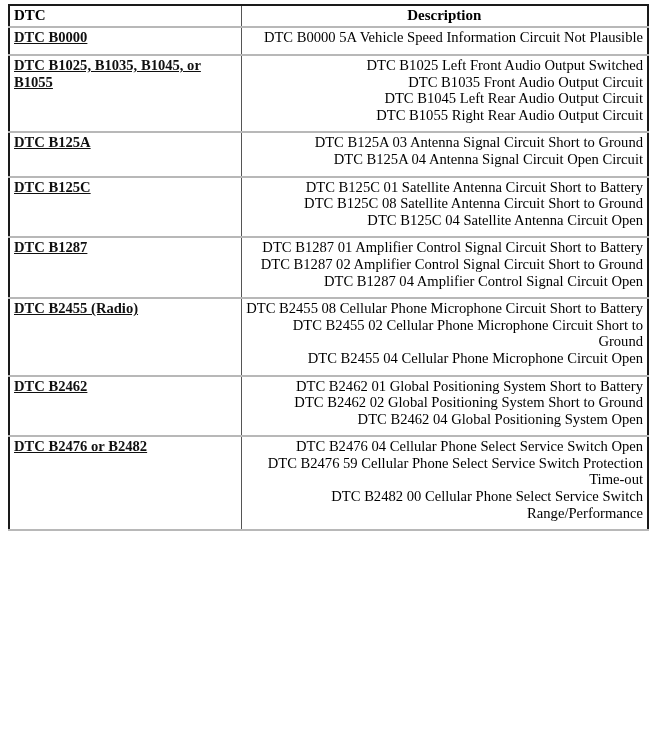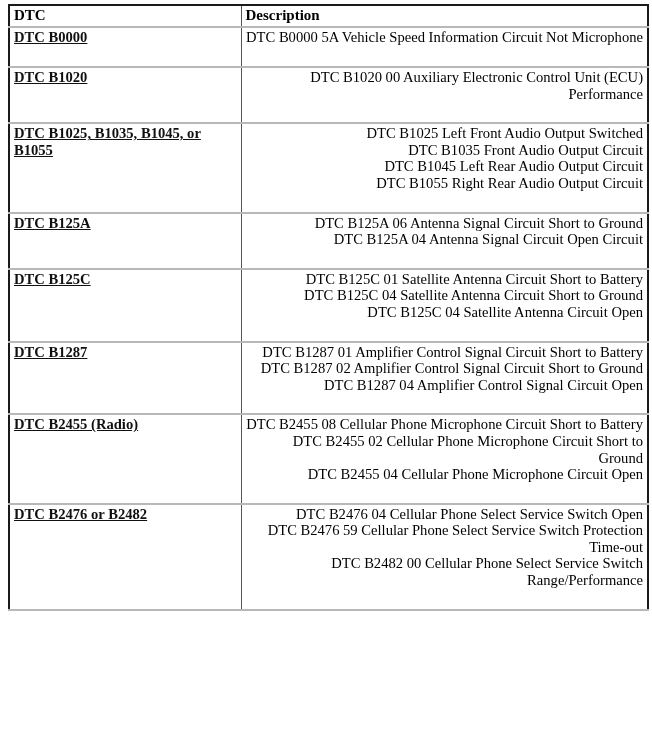--- a/index.html
+++ b/index.html
@@ -41,26 +41,26 @@
     font-size: 15px;
     line-height: 17px;
     vertical-align: top;
     border-bottom: 2px solid #b8b8b8;
   }
   th.head-dtc {
     text-align: left;
     border-right: 1px solid #555555;
   }
   th.head-desc {
-    text-align: left;
+    text-align: center;
     margin-left: 48px;
   }
 
   tbody td {
-    padding: 1px 4px 20px 4px;
+    padding: 1px 4px 8px 4px;
     font-size: 14.6px;
     line-height: 16.6px;
     vertical-align: top;
     border-bottom: 2px solid #b8b8b8;
   }
   tbody tr:last-child td {
     border-bottom: 2px solid #b8b8b8;
   }
   td.cell-dtc {
     text-align: left;
@@ -96,70 +96,72 @@
     <thead>
       <tr>
         <th class="head-dtc">DTC</th>
         <th class="head-desc">Description</th>
       </tr>
     </thead>
     <tbody id="table-body">
         <tr>
           <td class="cell-dtc"><span class="dtc-link">DTC B0000</span></td>
           <td class="cell-desc">
-            <span class="desc-line">DTC B0000 5A Vehicle Speed Information Circuit Not Microphone</span>
-          </td>
-        </tr>
-        <tr>
-          <td class="cell-dtc"><span class="dtc-link">DTC B1020</span></td>
-          <td class="cell-desc">
-            <span class="desc-line">DTC B1020 00 Auxiliary Electronic Control Unit (ECU) Performance</span>
+            <span class="desc-line">DTC B0000 5A Vehicle Speed Information Circuit Not Plausible</span>
           </td>
         </tr>
         <tr>
           <td class="cell-dtc"><span class="dtc-link">DTC B1025, B1035, B1045, or B1055</span></td>
           <td class="cell-desc">
             <span class="desc-line">DTC B1025 Left Front Audio Output Switched</span>
             <span class="desc-line">DTC B1035 Front Audio Output Circuit</span>
             <span class="desc-line">DTC B1045 Left Rear Audio Output Circuit</span>
             <span class="desc-line">DTC B1055 Right Rear Audio Output Circuit</span>
           </td>
         </tr>
         <tr>
           <td class="cell-dtc"><span class="dtc-link">DTC B125A</span></td>
           <td class="cell-desc">
-            <span class="desc-line">DTC B125A 06 Antenna Signal Circuit Short to Ground</span>
+            <span class="desc-line">DTC B125A 03 Antenna Signal Circuit Short to Ground</span>
             <span class="desc-line">DTC B125A 04 Antenna Signal Circuit Open Circuit</span>
           </td>
         </tr>
         <tr>
           <td class="cell-dtc"><span class="dtc-link">DTC B125C</span></td>
           <td class="cell-desc">
             <span class="desc-line">DTC B125C 01 Satellite Antenna Circuit Short to Battery</span>
-            <span class="desc-line">DTC B125C 04 Satellite Antenna Circuit Short to Ground</span>
+            <span class="desc-line">DTC B125C 08 Satellite Antenna Circuit Short to Ground</span>
             <span class="desc-line">DTC B125C 04 Satellite Antenna Circuit Open</span>
           </td>
         </tr>
         <tr>
           <td class="cell-dtc"><span class="dtc-link">DTC B1287</span></td>
           <td class="cell-desc">
             <span class="desc-line">DTC B1287 01 Amplifier Control Signal Circuit Short to Battery</span>
             <span class="desc-line">DTC B1287 02 Amplifier Control Signal Circuit Short to Ground</span>
             <span class="desc-line">DTC B1287 04 Amplifier Control Signal Circuit Open</span>
           </td>
         </tr>
         <tr>
           <td class="cell-dtc"><span class="dtc-link">DTC B2455 (Radio)</span></td>
           <td class="cell-desc">
             <span class="desc-line">DTC B2455 08 Cellular Phone Microphone Circuit Short to Battery</span>
             <span class="desc-line">DTC B2455 02 Cellular Phone Microphone Circuit Short to Ground</span>
             <span class="desc-line">DTC B2455 04 Cellular Phone Microphone Circuit Open</span>
           </td>
         </tr>
         <tr>
+          <td class="cell-dtc"><span class="dtc-link">DTC B2462</span></td>
+          <td class="cell-desc">
+            <span class="desc-line">DTC B2462 01 Global Positioning System Short to Battery</span>
+            <span class="desc-line">DTC B2462 02 Global Positioning System Short to Ground</span>
+            <span class="desc-line">DTC B2462 04 Global Positioning System Open</span>
+          </td>
+        </tr>
+        <tr>
           <td class="cell-dtc"><span class="dtc-link">DTC B2476 or B2482</span></td>
           <td class="cell-desc">
             <span class="desc-line">DTC B2476 04 Cellular Phone Select Service Switch Open</span>
             <span class="desc-line">DTC B2476 59 Cellular Phone Select Service Switch Protection Time-out</span>
             <span class="desc-line">DTC B2482 00 Cellular Phone Select Service Switch Range/Performance</span>
           </td>
         </tr>
       </tbody>
   </table>
 </div>

